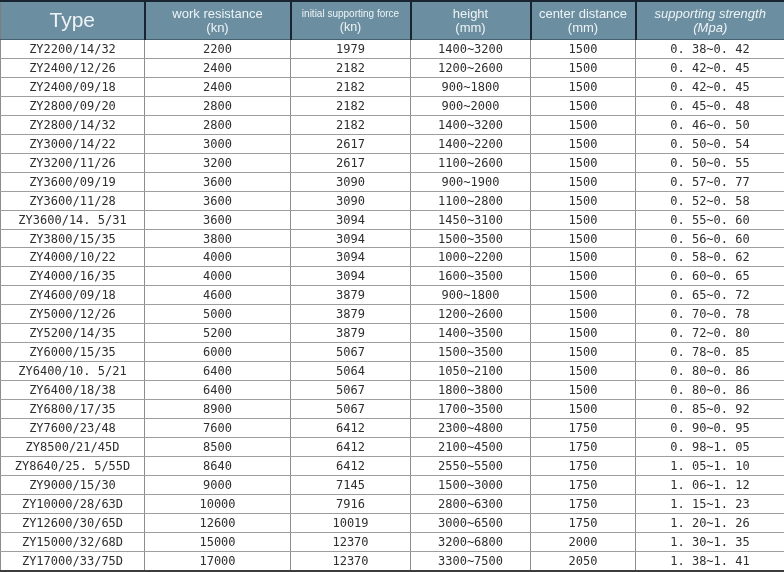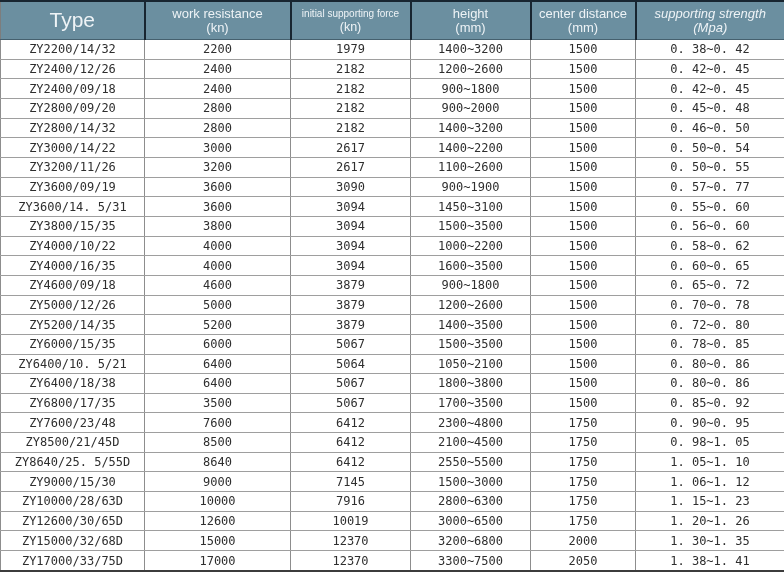--- a/index.html
+++ b/index.html
@@ -150,20 +150,28 @@
       </tr>
       <tr>
         <td>ZY3600/09/19</td>
         <td>3600</td>
         <td>3090</td>
         <td>900~1900</td>
         <td>1500</td>
         <td>0. 57~0. 77</td>
       </tr>
       <tr>
+        <td>ZY3600/11/28</td>
+        <td>3600</td>
+        <td>3090</td>
+        <td>1100~2800</td>
+        <td>1500</td>
+        <td>0. 52~0. 58</td>
+      </tr>
+      <tr>
         <td>ZY3600/14. 5/31</td>
         <td>3600</td>
         <td>3094</td>
         <td>1450~3100</td>
         <td>1500</td>
         <td>0. 55~0. 60</td>
       </tr>
       <tr>
         <td>ZY3800/15/35</td>
         <td>3800</td>
@@ -231,21 +239,21 @@
       <tr>
         <td>ZY6400/18/38</td>
         <td>6400</td>
         <td>5067</td>
         <td>1800~3800</td>
         <td>1500</td>
         <td>0. 80~0. 86</td>
       </tr>
       <tr>
         <td>ZY6800/17/35</td>
-        <td>3500</td>
+        <td>8900</td>
         <td>5067</td>
         <td>1700~3500</td>
         <td>1500</td>
         <td>0. 85~0. 92</td>
       </tr>
       <tr>
         <td>ZY7600/23/48</td>
         <td>7600</td>
         <td>6412</td>
         <td>2300~4800</td>

